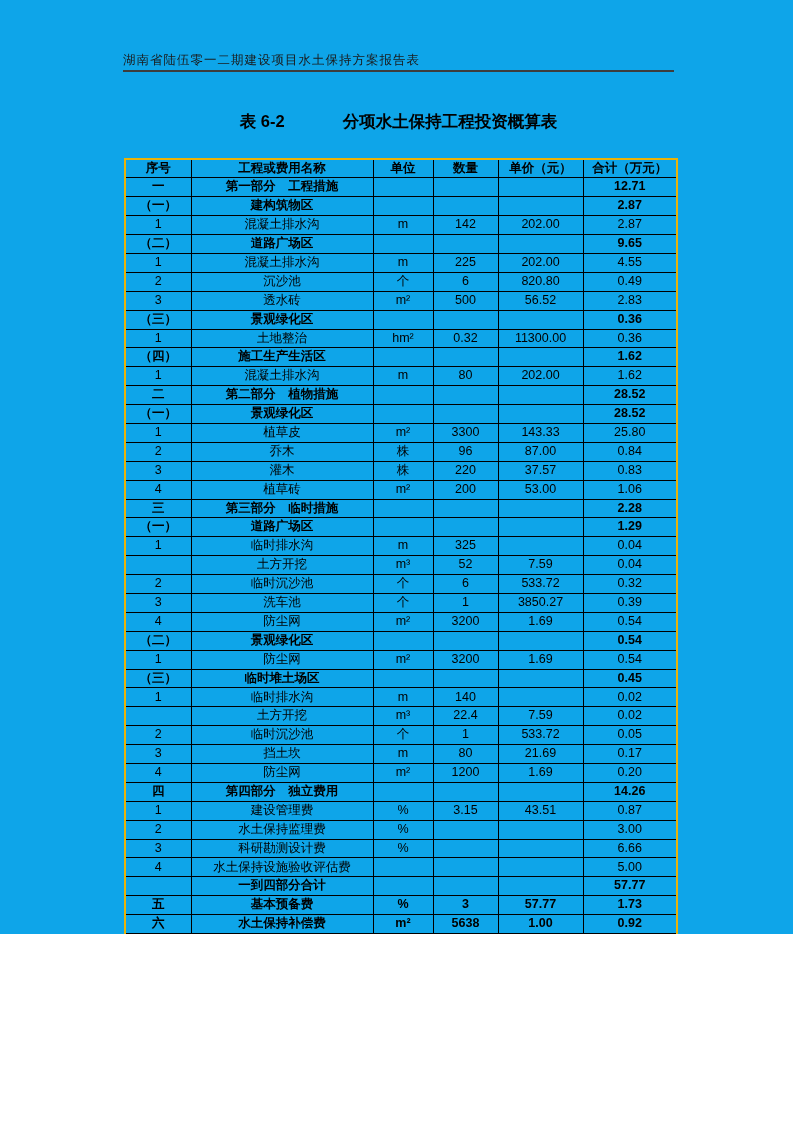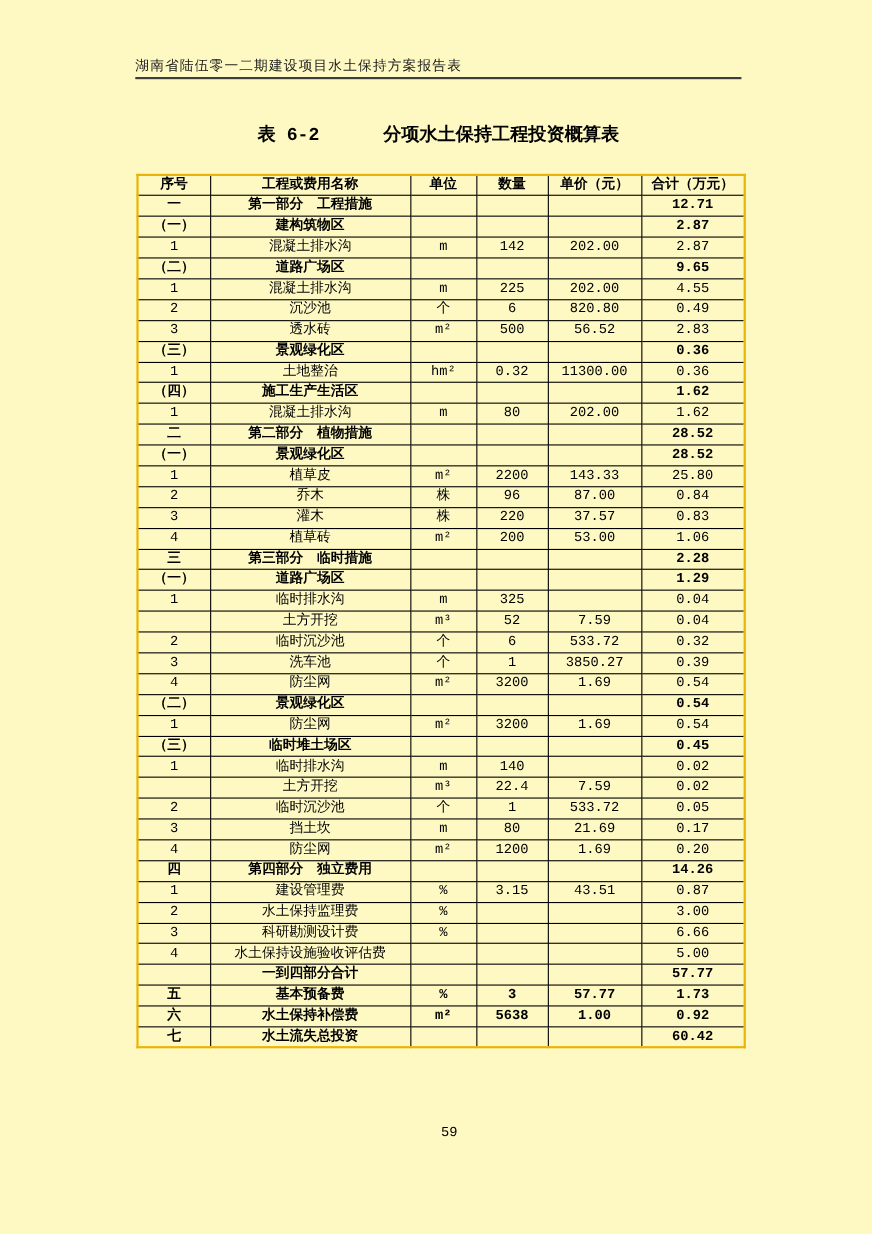--- a/index.html
+++ b/index.html
@@ -1,23 +1,23 @@
 <!DOCTYPE html>
 <html><head>
 <meta charset="utf-8">
 <style>
   * { margin: 0; padding: 0; box-sizing: border-box; }
   html, body { background: #ffffff; }
   .page {
     position: relative;
     width: 793px;
-    height: 1122px;
-    background: #fef9c3;
+    height: 934px;
+    background: #0ea5e9;
     color: #000000;
-    font-family: Liberation Mono, monospace;
+    font-family: Liberation Sans, sans-serif;
     overflow: hidden;
   }
   .running-header {
     position: absolute;
     left: 123px;
     top: 52px;
     font-size: 12.5px;
     letter-spacing: 1px;
     color: #1a1a1a;
   }
@@ -205,21 +205,21 @@
           <td>景观绿化区</td>
           <td></td>
           <td></td>
           <td></td>
           <td>28.52</td>
         </tr>
         <tr>
           <td>1</td>
           <td>植草皮</td>
           <td>m²</td>
-          <td>2200</td>
+          <td>3300</td>
           <td>143.33</td>
           <td>25.80</td>
         </tr>
         <tr>
           <td>2</td>
           <td>乔木</td>
           <td>株</td>
           <td>96</td>
           <td>87.00</td>
           <td>0.84</td>

